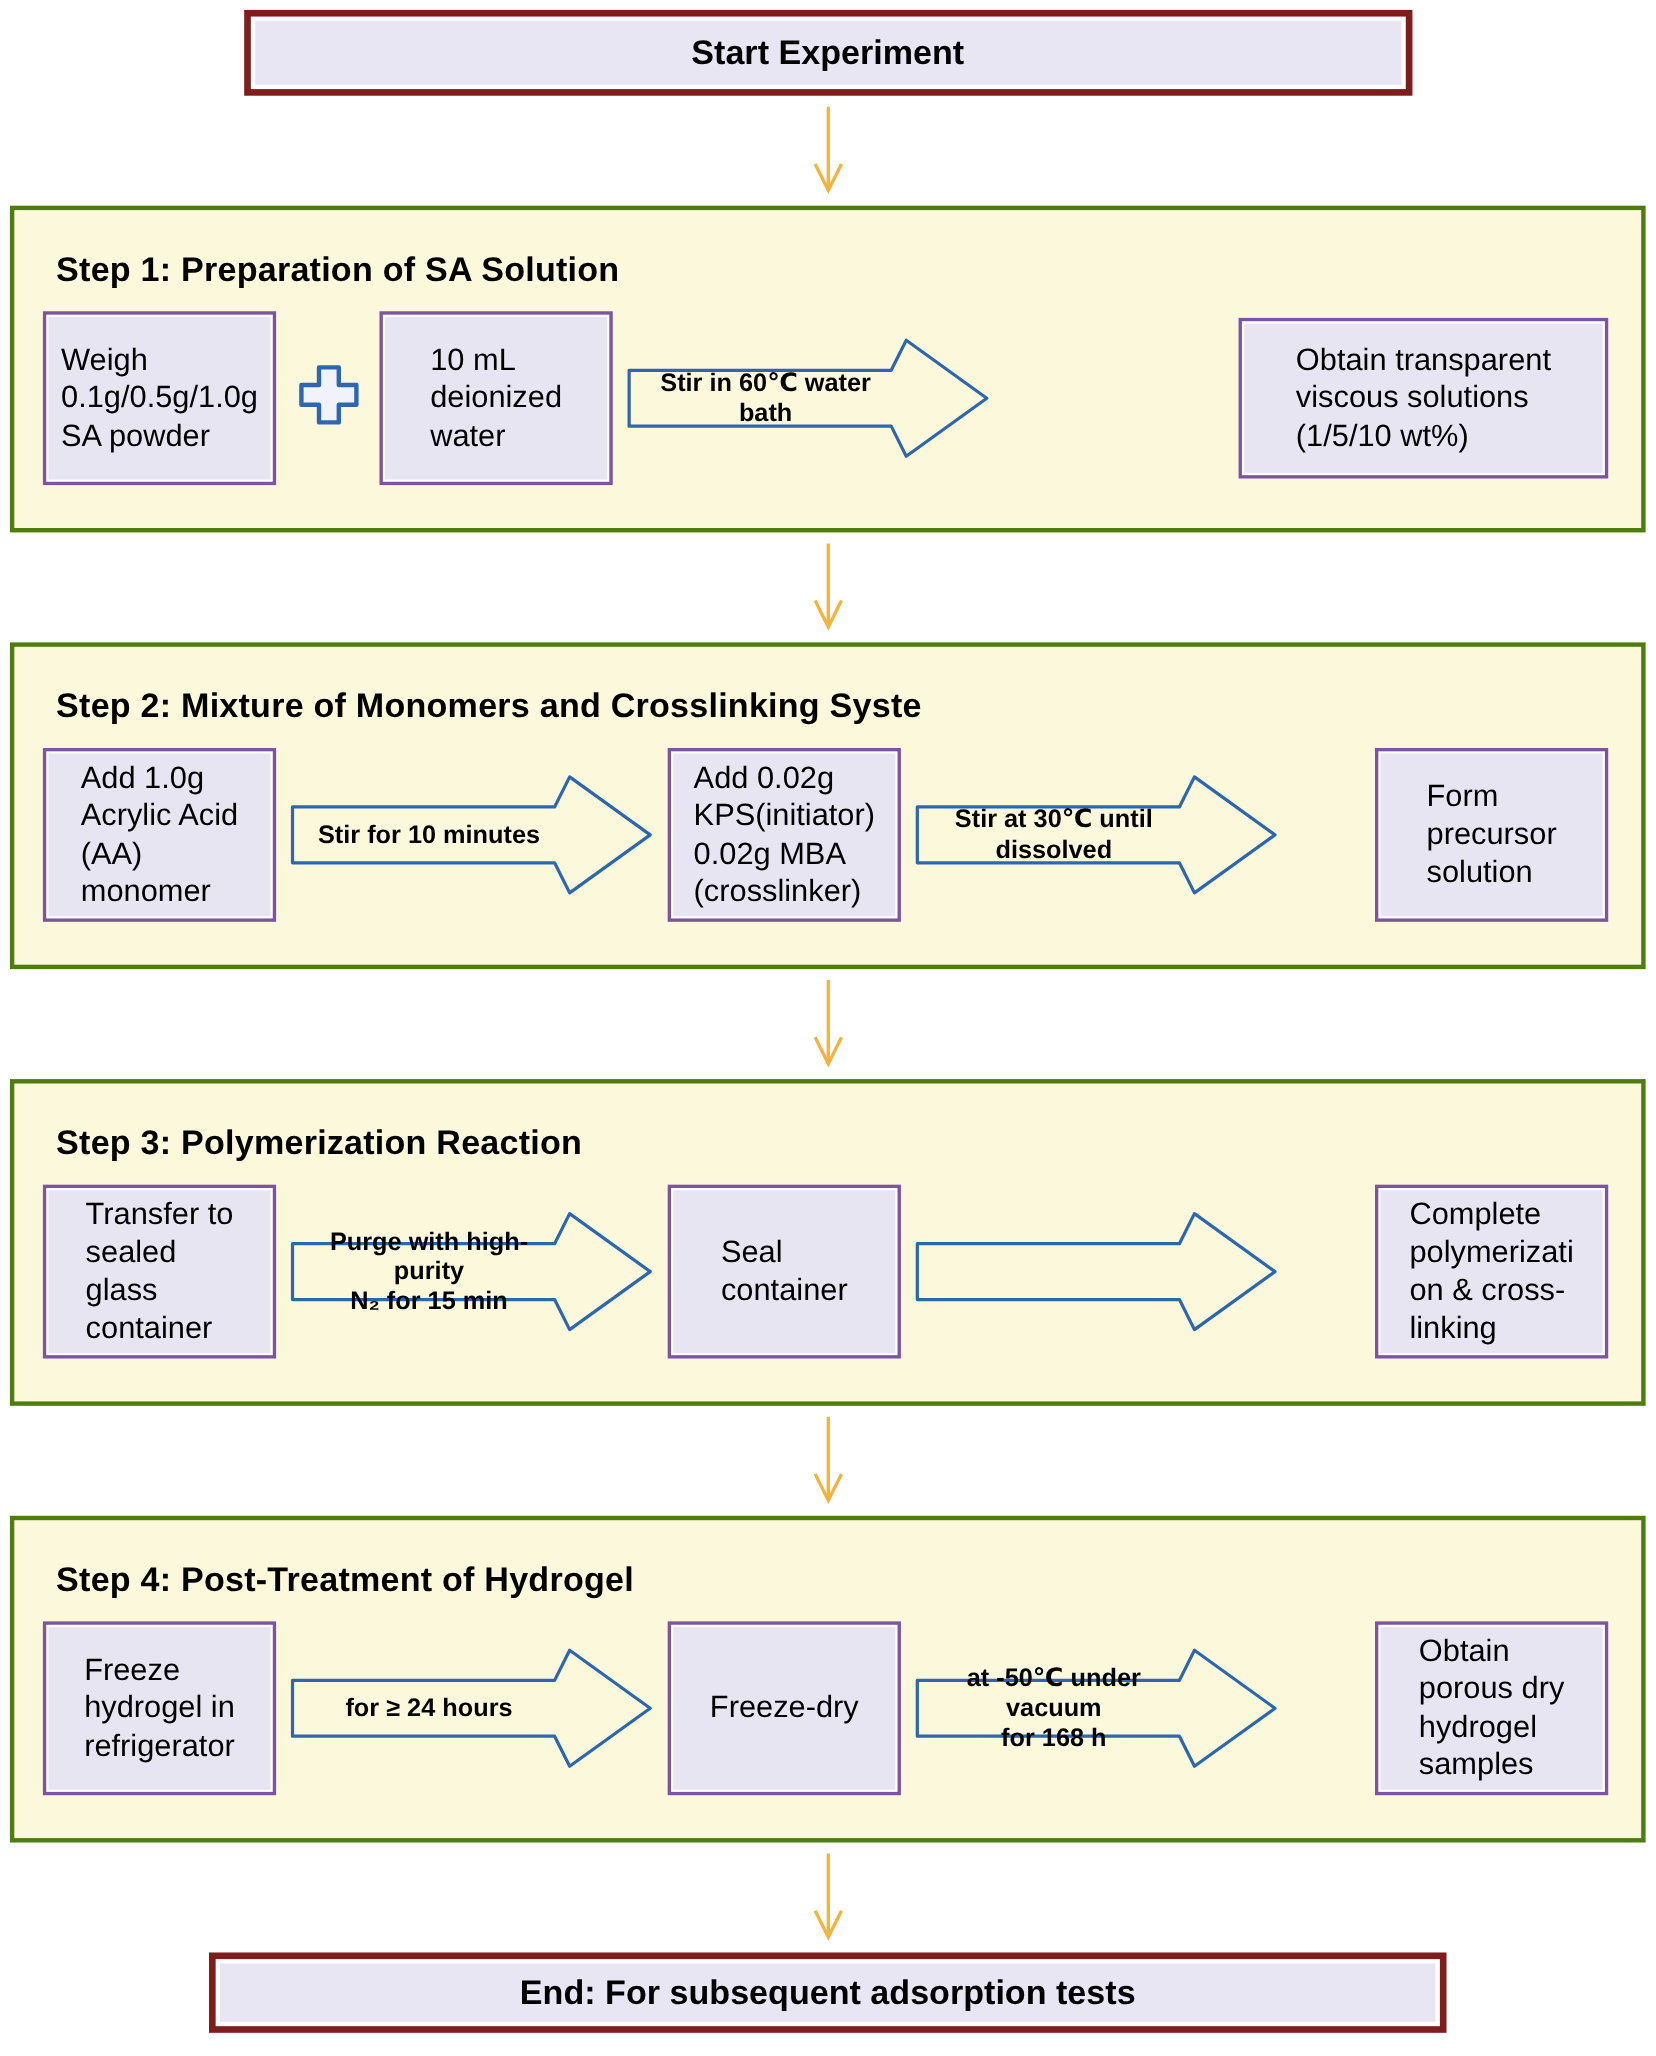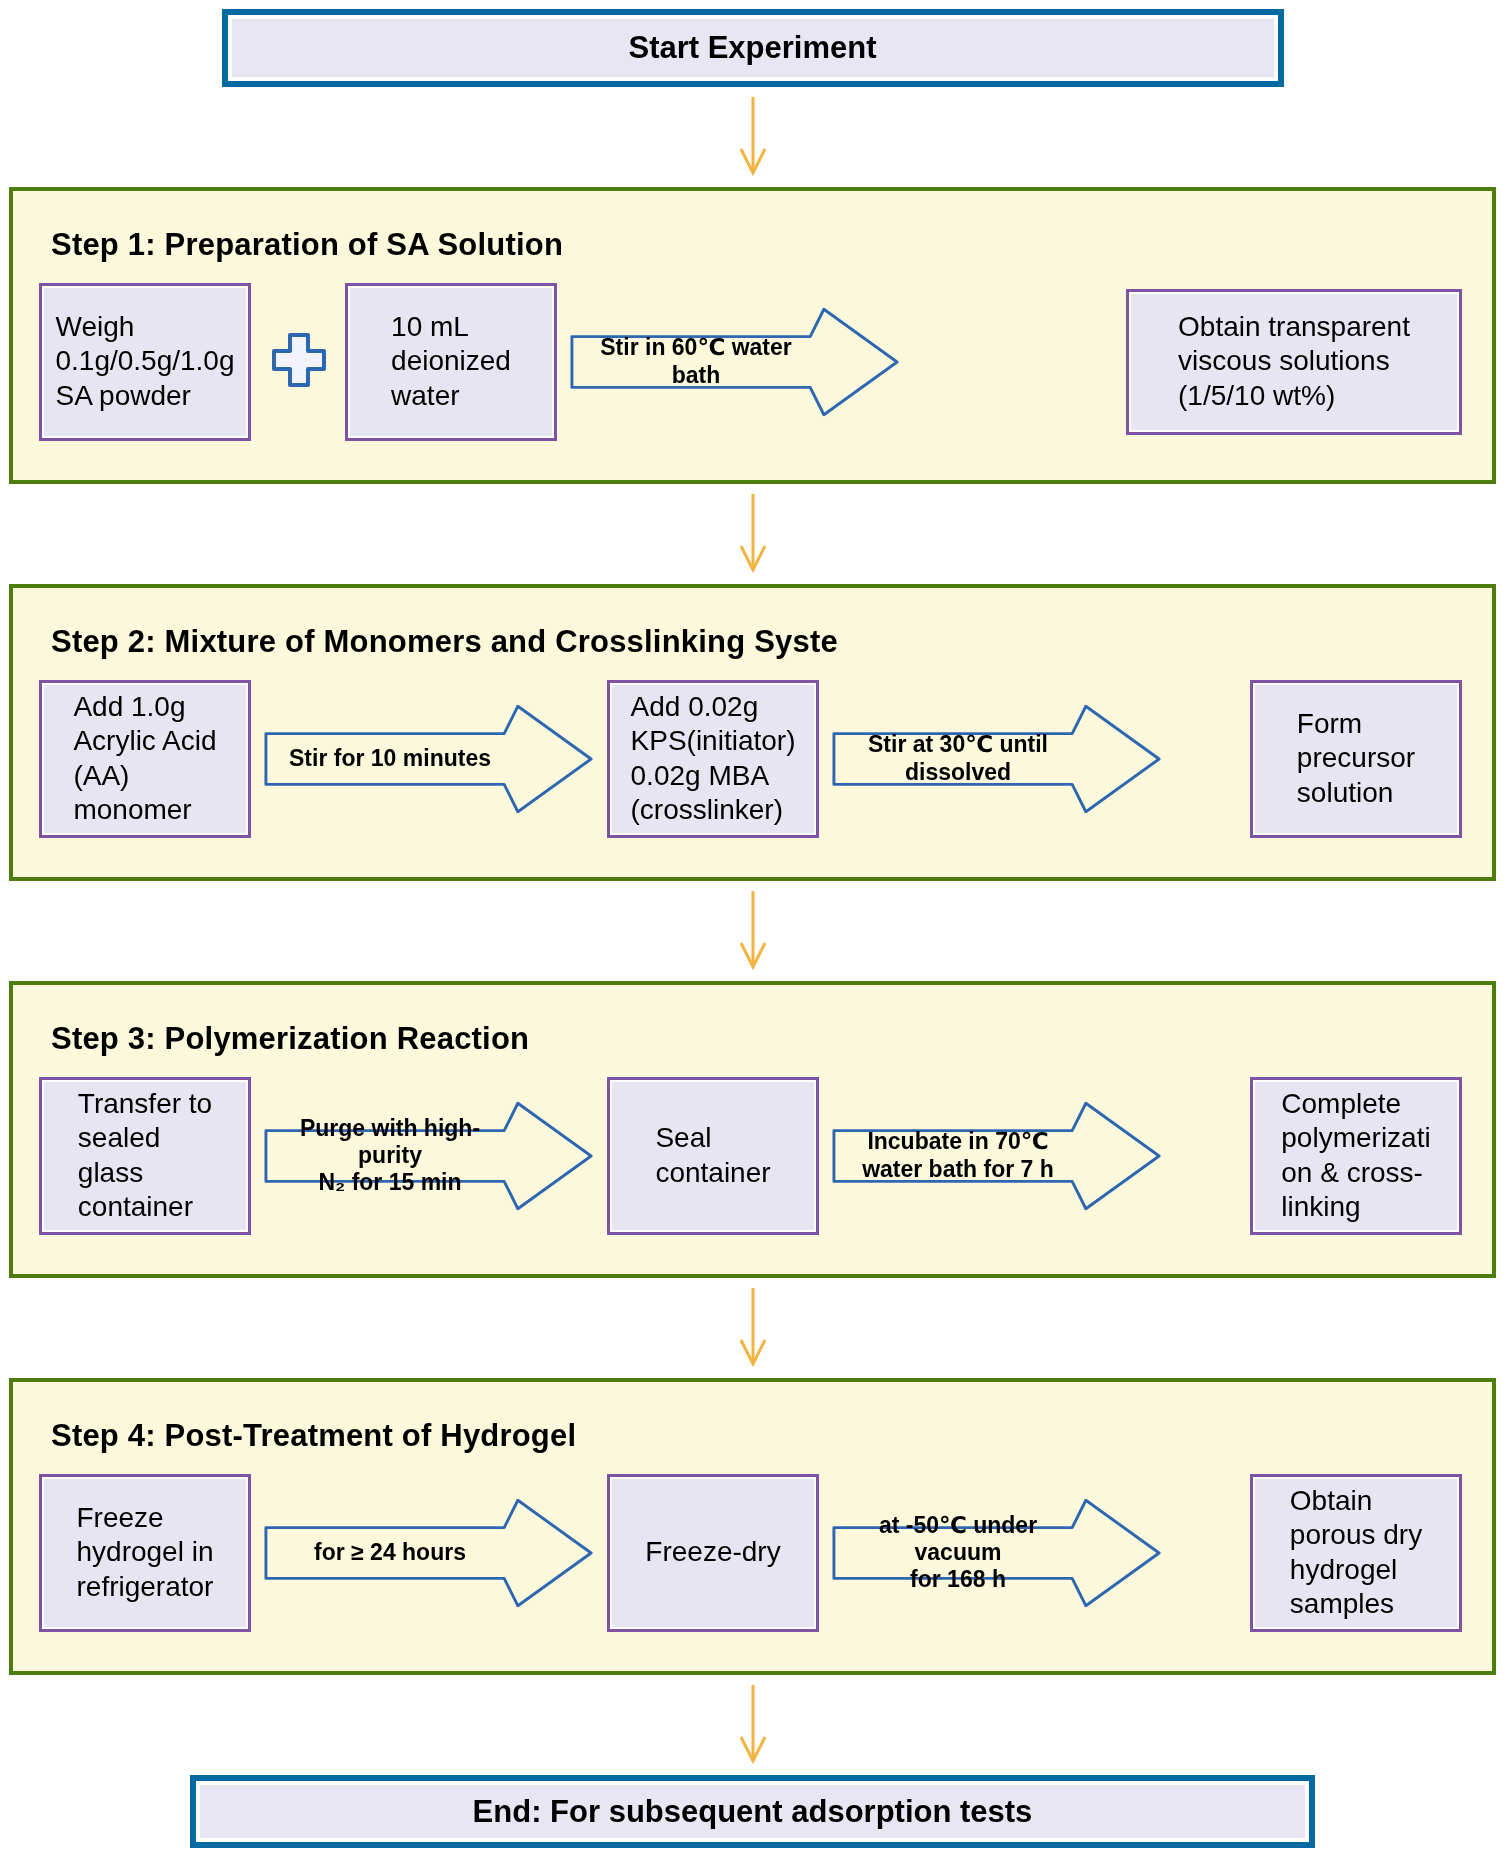--- a/index.html
+++ b/index.html
@@ -7,21 +7,21 @@
     width:1505px;height:1869px;overflow:hidden;
     font-family:"Liberation Sans","DejaVu Sans",sans-serif;
     color:#000;
   }
   .canvas{width:1505px;height:1869px;position:relative;padding-top:9px;box-sizing:border-box;}
 
   
   .terminal{
     margin:0 auto;
     background:#e9e6f4;
-    border:6px solid #0369a1;
+    border:6px solid #7f1d1d;
     box-shadow:inset 0 0 0 4px #ffffff;
     display:flex;align-items:center;justify-content:center;
     font-weight:bold;font-size:31px;
     box-sizing:border-box;
   }
   .start-node{width:1062px;height:78px;}
   .end-node{width:1125px;height:73px;}
 
   
   .connector{height:100px;display:flex;align-items:center;justify-content:center;}
@@ -162,22 +162,20 @@
             </svg>
             <div class="arrow-label">Purge with high-purity
 N₂ for 15 min</div>
           </div>
           <div class="flow-box">Seal
 container</div>
           <div class="flow-arrow">
             <svg viewBox="0 0 340 132" width="332" height="132">
               <polygon points="3,40 247,40 261,12 336,66 261,120 247,92 3,92" fill="#fcf8dc" stroke="#2e67b1" stroke-width="3" stroke-linejoin="round"></polygon>
             </svg>
-            <div class="arrow-label">Incubate in 70℃
-water bath for 7 h</div>
           </div>
           <div class="flow-box">Complete
 polymerizati
 on &amp; cross-
 linking</div>
         </div>
       </div>
       <div class="connector">
         <svg width="46" height="84" viewBox="0 0 46 84">
           <line x1="23" y1="2" x2="23" y2="76" stroke="#f3b340" stroke-width="3"></line>

